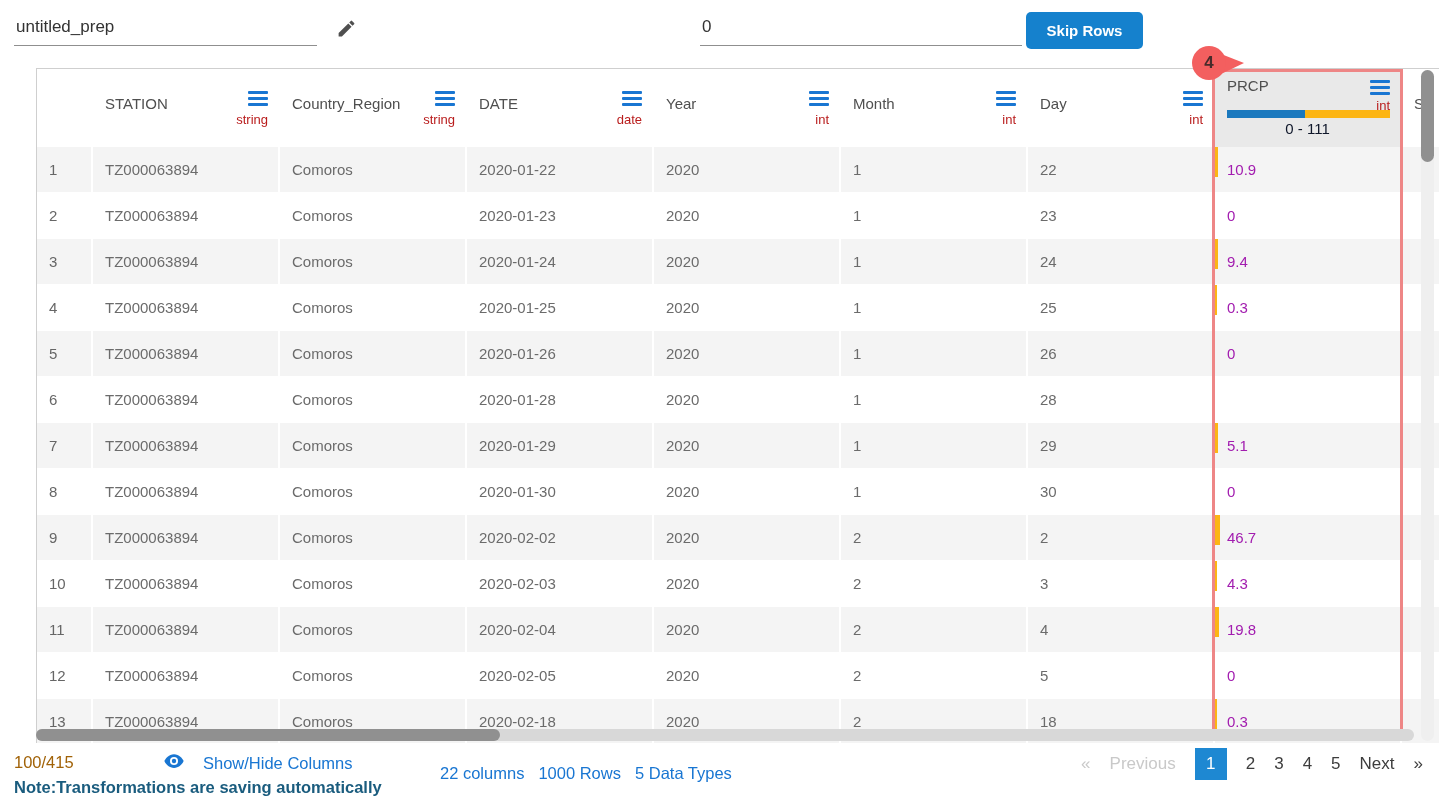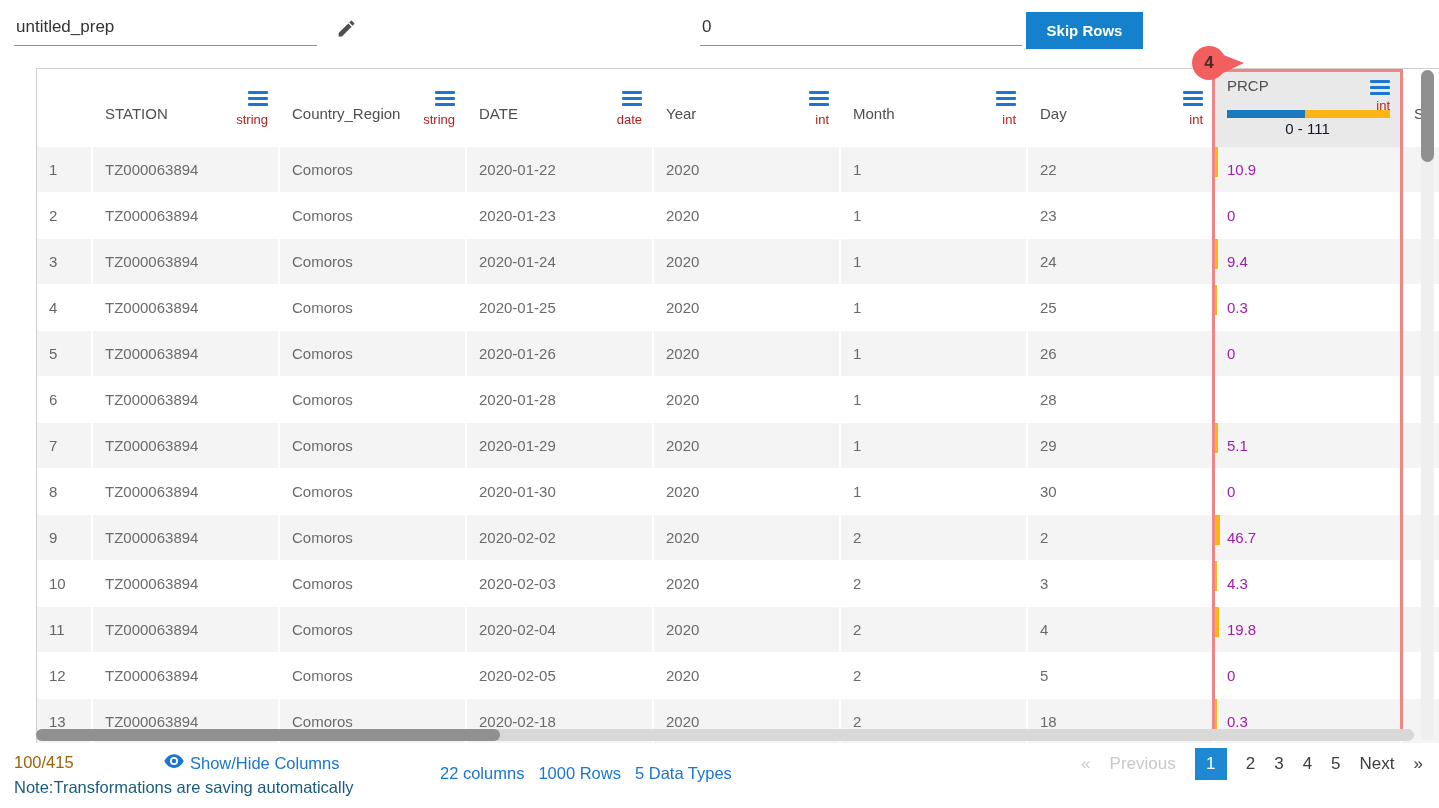--- a/index.html
+++ b/index.html
@@ -12,37 +12,37 @@
     position:absolute; top:10px; height:36px; border:0; outline:none;
     border-bottom:1px solid #8f8f8f; background:transparent;
     font-family:"Liberation Sans", sans-serif; font-size:17px; color:#333;
     padding:0 0 2px 2px;
   }
   .prep-input  { left:14px;  width:303px; }
   .skiprows-input { left:700px; width:322px; }
   .pencil { position:absolute; left:336px; top:18px; cursor:pointer; }
   .skip-btn {
     position:absolute; left:1026px; top:12px; width:117px; height:37px;
-    background:#1581cd; color:#fff; border:0; border-radius:0;
+    background:#1581cd; color:#fff; border:0; border-radius:5px;
     font-family:"Liberation Sans", sans-serif; font-size:15px; font-weight:bold; cursor:pointer;
   }
 
   
   .table-wrap {
     position:absolute; left:36px; top:68px; width:1403px; height:675px;
     border-top:1px solid #cfcfcf; border-left:1px solid #cfcfcf;
     padding-top:3px; overflow:hidden; background:#fff;
   }
   .hrow { display:flex; gap:2px; height:75px; }
   .hcell {
     flex:0 0 185px; width:185px; height:75px; background:#fff;
     position:relative; padding-left:12px;
   }
   .hcell.idx { flex:0 0 54px; width:54px; }
-  .hname { display:block; margin-top:33px; font-size:15px; color:#4f4f4f; }
+  .hname { display:block; margin-top:23px; font-size:15px; color:#4f4f4f; }
   .hmenu { position:absolute; top:19px; right:10px; width:20px; cursor:pointer; }
   .hmenu i { display:block; height:3px; background:#1976d2; margin-bottom:3px; border-radius:1px; }
   .htype { position:absolute; top:40px; right:10px; font-size:13px; color:#b91c1c; }
   .hcell.hl { background:#e9e9e9; }
   .hcell.hl .hname { margin-top:5px; }
   .hcell.hl .hmenu { top:8px; }
   .hcell.hl .htype { top:26px; }
   .hbar { position:absolute; left:12px; right:10px; top:38px; height:8px; display:flex; }
   .hbar .b { background:#1b79be; height:100%; }
   .hbar .y { background:#fcb514; height:100%; flex:1; }
@@ -79,27 +79,27 @@
 
   
   .hscroll { position:absolute; left:36px; top:729px; width:1378px; height:12px; background:#d8d8d8; border-radius:7px; z-index:7; }
   .hthumb  { width:464px; height:12px; background:#909090; border-radius:7px; }
   .vscroll { position:absolute; left:1421px; top:70px; width:13px; height:671px; background:#efefef; border-radius:7px; z-index:7; }
   .vthumb  { width:13px; height:92px; background:#909090; border-radius:7px; }
 
   
   .footer { position:absolute; left:0; top:746px; width:1439px; height:34px; font-size:16.5px; }
   .progress { position:absolute; left:14px; top:7px; color:#a16207; }
-  .showhide { position:absolute; left:163px; top:4px; display:flex; align-items:center; gap:5px; color:#1976d2; cursor:pointer; }
+  .showhide { position:absolute; left:163px; top:4px; display:flex; align-items:center; gap:18px; color:#1976d2; cursor:pointer; }
   .counts { position:absolute; left:420px; top:18px; display:flex; gap:14px; color:#1976d2;margin-left:20px; }
   .pagination { position:absolute; right:16px; top:2px; display:flex; align-items:center; gap:19px; font-size:17px; color:#3d3d3d; }
   .pg-muted { color:#c9c9c9; }
   .pg-page { cursor:pointer; }
   .pg-page.active { background:#1e88d2; color:#fff; width:32px; height:32px; line-height:32px; text-align:center; }
-  .note { position:absolute; left:14px; top:778px; font-size:16.5px; color:#1a5c7e; }
+  .note { position:absolute; left:14px; top:778px; font-size:16.5px; color:#1a5c7e;font-weight:bold; }
 </style>
 </head>
 <body>
 
 <div class="app">
 
   <input class="prep-input" value="untitled_prep" style="">
   <span class="pencil">
     <svg width="21" height="21" viewBox="0 0 24 24">
         <path fill="#4f4f4f" d="M3 17.25V21h3.75L17.8 9.94l-3.75-3.75L3 17.25zM20.7 7.04a1 1 0 0 0 0-1.41l-2.34-2.34a1 1 0 0 0-1.41 0l-1.83 1.83 3.75 3.75 1.83-1.83z"></path>

